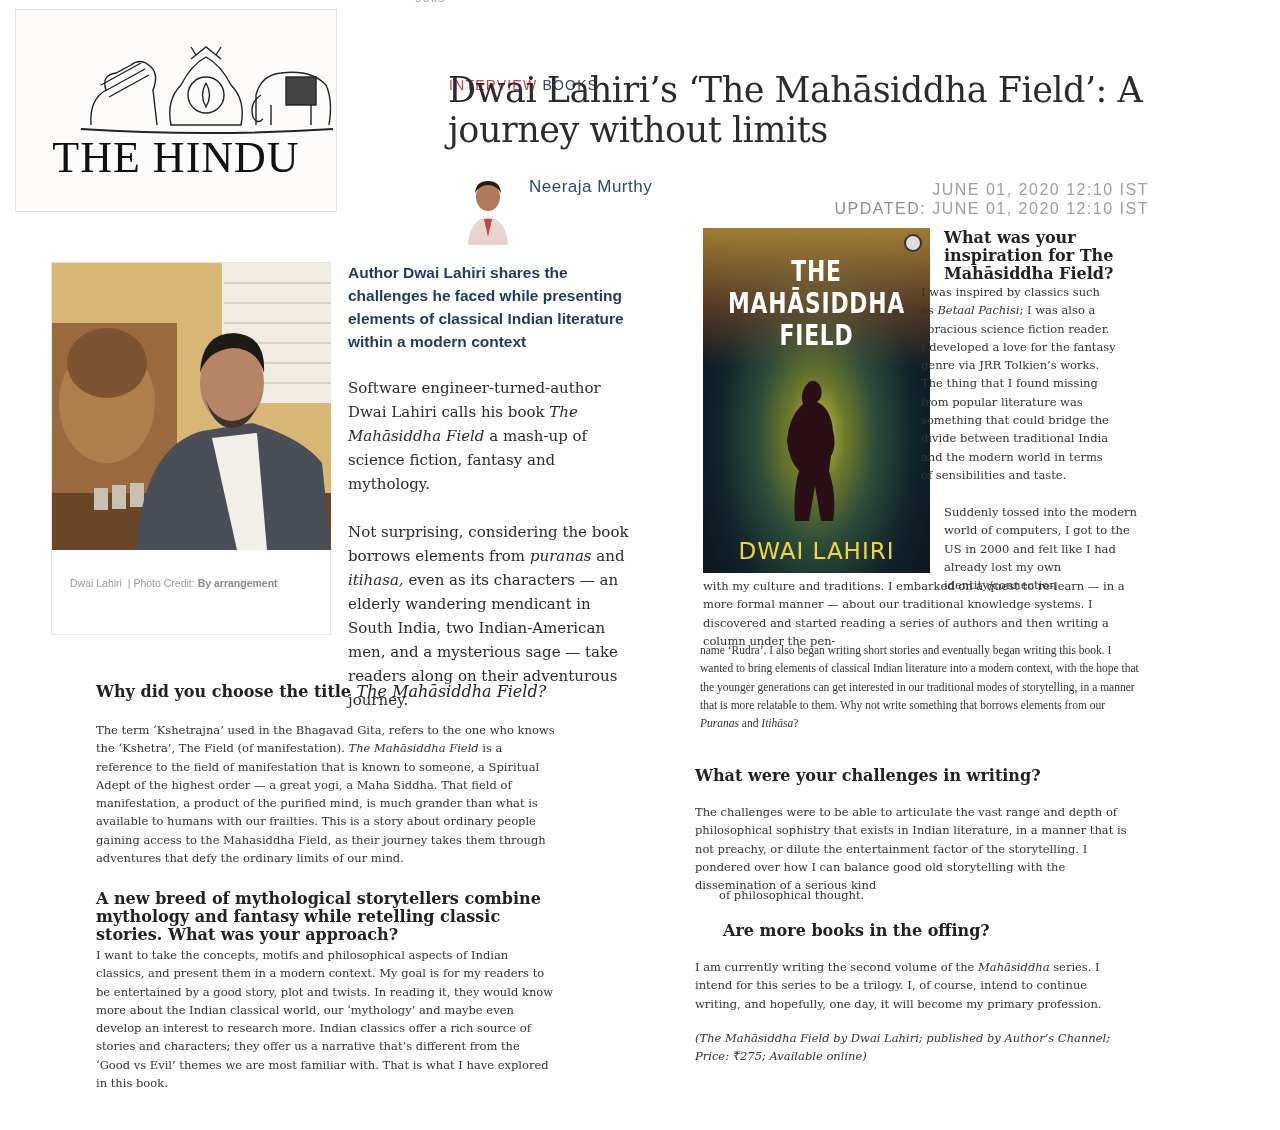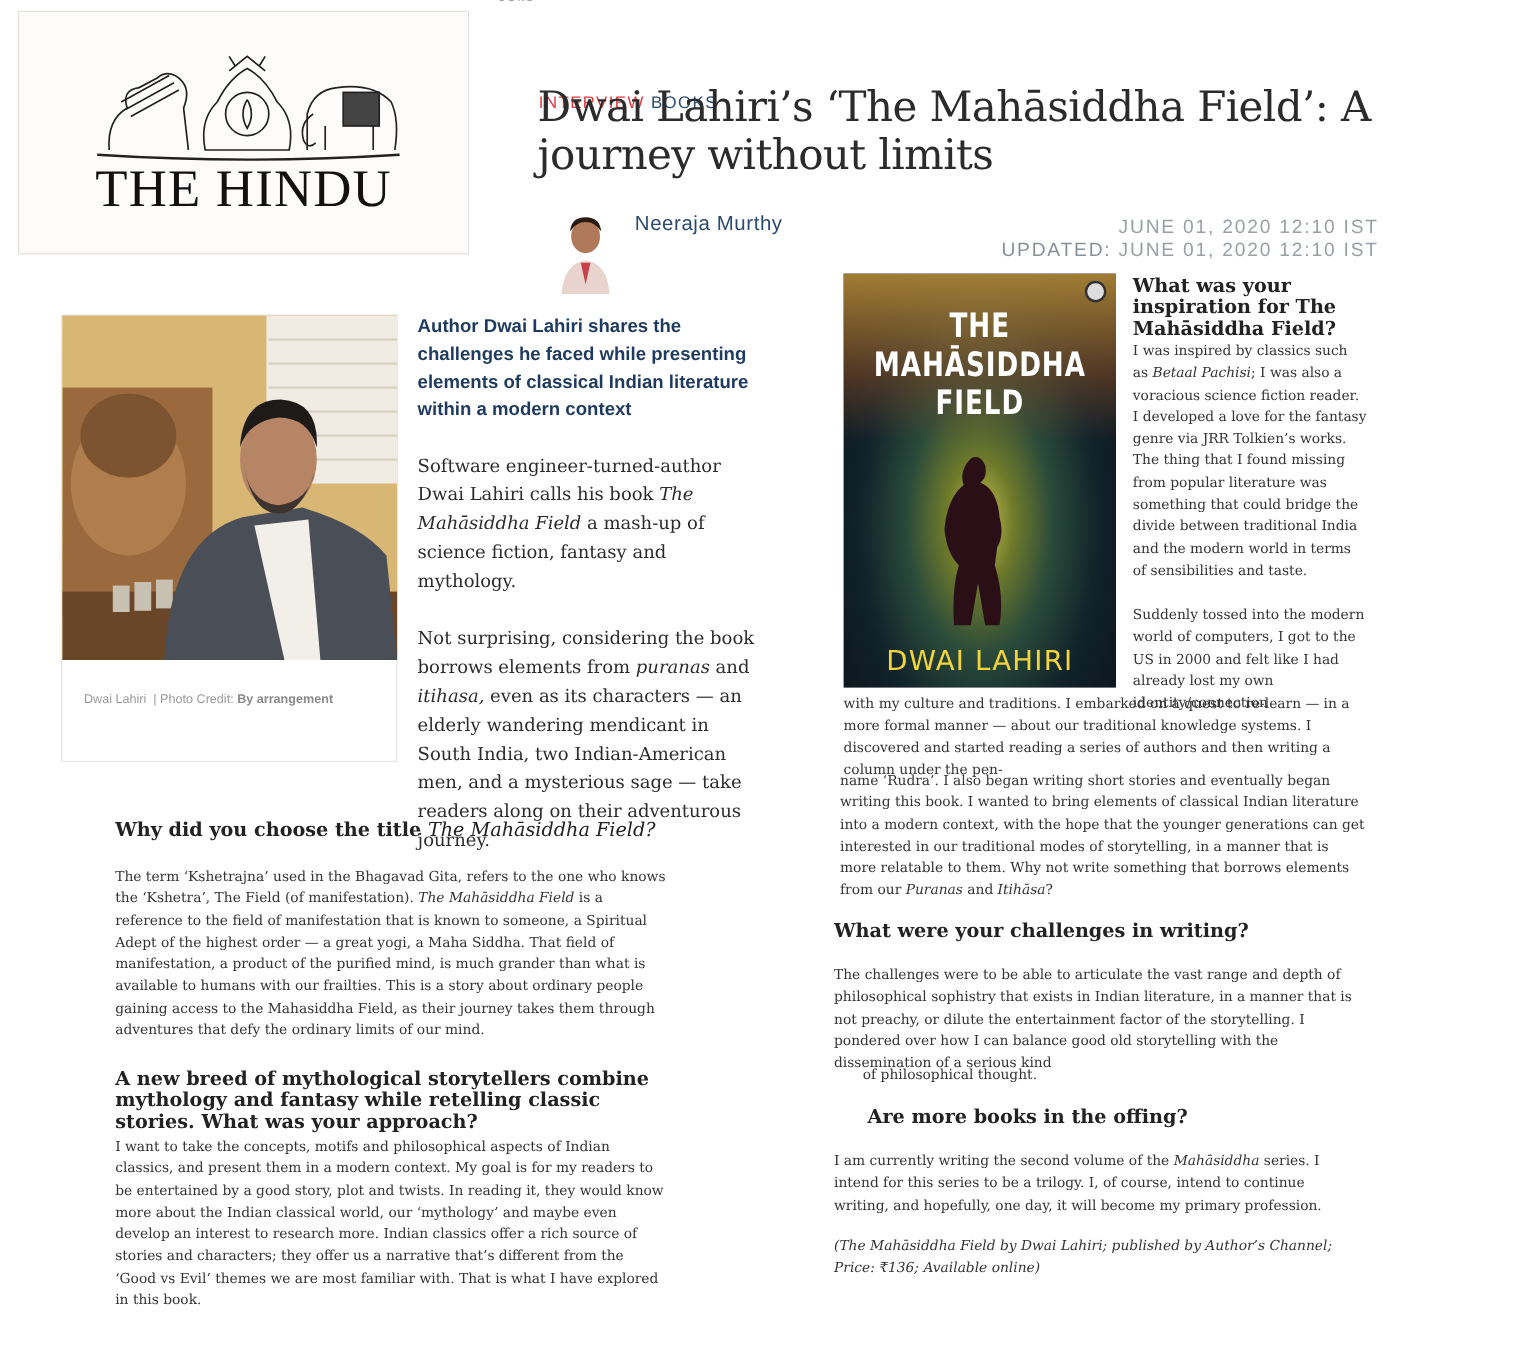--- a/index.html
+++ b/index.html
@@ -1,21 +1,21 @@
 <!DOCTYPE html>
 <html><head>
 <meta charset="utf-8">
 <style>
   * { box-sizing: border-box; margin: 0; padding: 0; }
   html, body { width: 1280px; height: 1130px; background: #ffffff; overflow: hidden; }
   body { position: relative; font-family: "DejaVu Serif", serif; color: #2b2b2b; }
   .abs { position: absolute; }
 
   
-  .masthead { left: 15px; top: 9px; width: 376px; height: 203px; border: 1px solid #e2e2e2; background: #fdfcfb; }
+  .masthead { left: 15px; top: 9px; width: 322px; height: 203px; border: 1px solid #e2e2e2; background: #fdfcfb; }
   .emblem { position: absolute; left: 55px; top: 35px; width: 270px; height: 92px; }
   .masthead-title { position: absolute; left: 0; right: 0; top: 122px; text-align: center;
     font-family: "Liberation Serif", serif; font-size: 44px; letter-spacing: 1px; color: #111; }
   .topcrumb { left: 415px; top: -8px; font-family: "Liberation Sans", sans-serif; font-size: 11px; color: #999; letter-spacing: 2px; }
 
   
   .kicker { left: 449px; top: 45px; font-family: "Liberation Sans", sans-serif; font-size: 14px; letter-spacing: 1.2px; margin-top: 32px; }
   .kicker .k1 { color: #e03a3e; }
   .kicker .k2 { color: #2b4a6f; }
   .headline { left: 448px; top: 70px; width: 700px; font-family: "DejaVu Serif", serif; font-weight: 300;
@@ -46,24 +46,24 @@
     font-family: "DejaVu Sans", sans-serif; font-weight: bold; font-size: 28px; line-height: 32px; transform: scaleX(0.78); letter-spacing: 1px; }
   .cover-author { position: absolute; left: 0; right: 0; top: 310px; text-align: center; color: #f5d43a;
     font-family: "DejaVu Sans", sans-serif; font-size: 23px; letter-spacing: 1px; }
   .cover-logo { position: absolute; right: 8px; top: 6px; width: 18px; height: 18px; border-radius: 50%; background: #ddd; border: 2px solid #333; }
   .cover-figure { position: absolute; left: 78px; top: 148px; width: 62px; height: 150px; }
 
   
   .rq { font-family: "DejaVu Serif", serif; font-weight: bold; font-size: 16px; line-height: 18px; color: #222; }
   .rt { font-family: "DejaVu Serif", serif; font-size: 11.5px; line-height: 18.3px; color: #333; }
   .q1 { left: 944px; top: 229px; width: 200px; }
-  .a1a { left: 944px; top: 283px; width: 195px; }
+  .a1a { left: 921px; top: 283px; width: 195px; }
   .a1b { left: 944px; top: 503px; width: 195px; }
   .a1c { left: 703px; top: 577px; width: 440px; }
-  .a1d { left: 700px; top: 641px; width: 440px; }
+  .a1d { left: 700px; top: 641px; width: 440px; font-family: Liberation Serif, serif; }
   .q3 { left: 695px; top: 767px; width: 440px; }
   .a3a { left: 695px; top: 803px; width: 440px; }
   .a3b { left: 695px; top: 886px; width: 440px; margin-left: 24px; }
   .q4 { left: 695px; top: 922px; width: 440px; margin-left: 28px; }
   .a4 { left: 695px; top: 958px; width: 440px; }
   .note { left: 695px; top: 1029px; width: 440px; font-style: italic; }
 
   
   .q2 { left: 96px; top: 683px; width: 460px; }
   .a2 { left: 96px; top: 721px; width: 460px; }
@@ -173,19 +173,19 @@
 <p class="abs rt a1b">Suddenly tossed into the modern world of computers, I got to the US in 2000 and felt like I had already lost my own identity/connection</p>
 <p class="abs rt a1c">with my culture and traditions. I embarked on a quest to re-learn — in a more formal manner — about our traditional knowledge systems. I discovered and started reading a series of authors and then writing a column under the pen-</p>
 <p class="abs rt a1d"><span>name ‘Rudra’. I also began writing short stories and eventually began writing this book. I wanted to bring elements of classical Indian literature into a modern context, with the hope that the younger generations can get interested in our traditional modes of storytelling, in a manner that is more relatable to them. Why not write something that borrows elements from our </span><i>Puranas</i><span> and </span><i>Itihāsa</i><span>?</span></p>
 
 <h3 class="abs rq q3">What were your challenges in writing?</h3>
 <p class="abs rt a3a">The challenges were to be able to articulate the vast range and depth of philosophical sophistry that exists in Indian literature, in a manner that is not preachy, or dilute the entertainment factor of the storytelling. I pondered over how I can balance good old storytelling with the dissemination of a serious kind</p>
 <p class="abs rt a3b">of philosophical thought.</p>
 
 <h3 class="abs rq q4">Are more books in the offing?</h3>
 <p class="abs rt a4"><span>I am currently writing the second volume of the </span><i>Mahāsiddha</i><span> series. I intend for this series to be a trilogy. I, of course, intend to continue writing, and hopefully, one day, it will become my primary profession.</span></p>
-<p class="abs rt note">(The Mahāsiddha Field by Dwai Lahiri; published by Author’s Channel; Price: ₹136; Available online)</p>
+<p class="abs rt note">(The Mahāsiddha Field by Dwai Lahiri; published by Author’s Channel; Price: ₹275; Available online)</p>
 
 <h3 class="abs rq q2"><span>Why did you choose the title </span><i style="font-weight:normal">The Mahāsiddha Field?</i></h3>
 <p class="abs rt a2"><span>The term ‘Kshetrajna’ used in the Bhagavad Gita, refers to the one who knows the ‘Kshetra’, The Field (of manifestation). </span><i>The Mahāsiddha Field</i><span> is a reference to the field of manifestation that is known to someone, a Spiritual Adept of the highest order — a great yogi, a Maha Siddha. That field of manifestation, a product of the purified mind, is much grander than what is available to humans with our frailties. This is a story about ordinary people gaining access to the Mahasiddha Field, as their journey takes them through adventures that defy the ordinary limits of our mind.</span></p>
 
 <h3 class="abs rq q5">A new breed of mythological storytellers combine mythology and fantasy while retelling classic stories. What was your approach?</h3>
 <p class="abs rt a5">I want to take the concepts, motifs and philosophical aspects of Indian classics, and present them in a modern context. My goal is for my readers to be entertained by a good story, plot and twists. In reading it, they would know more about the Indian classical world, our ‘mythology’ and maybe even develop an interest to research more. Indian classics offer a rich source of stories and characters; they offer us a narrative that’s different from the ‘Good vs Evil’ themes we are most familiar with. That is what I have explored in this book.</p>
 
 </body></html>

